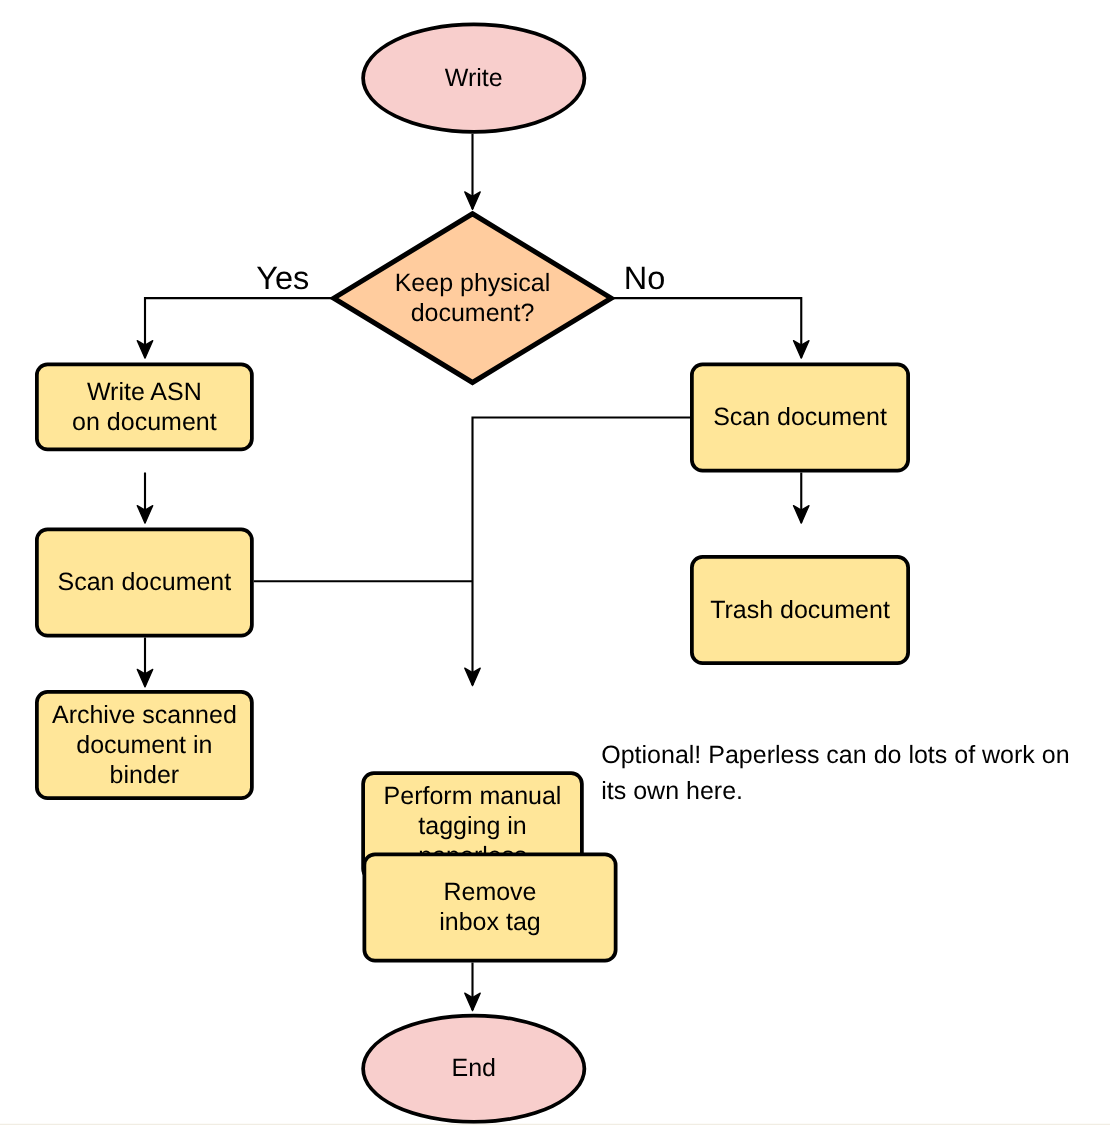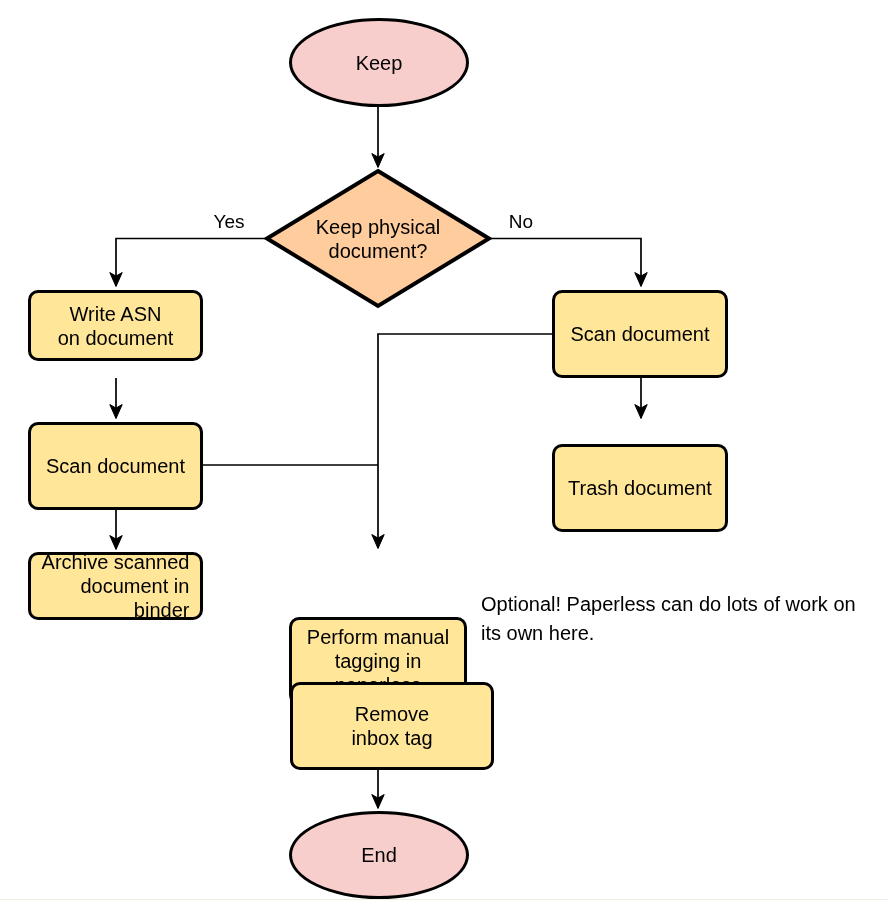--- a/index.html
+++ b/index.html
@@ -49,23 +49,23 @@
     background: var(--terminator-fill, #F8CECC);
     border: 3px solid var(--stroke, #000000);
     border-radius: 50%;
   }
   .node.decision-label {
     background: transparent;
     border: none;
   }
   .edge-label {
     position: absolute;
-    font-size: 19px;
+    font-size: 26px;
     line-height: 20px;
-    text-align: center;
+    text-align: left;
     color: var(--text, #000000);
   }
   .annotation {
     position: absolute;
     left: 481px;
     top: 590px;
     width: 407px;
     font-size: 20px;
     line-height: 29px;
     white-space: pre-line;
@@ -100,38 +100,38 @@
     <path class="edge" d="M 641 378 V 418" marker-end="url(#arrow)"></path>
     <path class="edge" d="M 203 465 H 378"></path>
     <path class="edge" d="M 552 334 H 378 V 548" marker-end="url(#arrow)"></path>
     <path class="edge" d="M 378 640 V 679" marker-end="url(#arrow)"></path>
     <path class="edge" d="M 378 770 V 808" marker-end="url(#arrow)"></path>
 
     <polygon points="378,171 489,238.5 378,306 267,238.5" style="fill:var(--decision-fill,#FFCC9E);stroke:var(--stroke,#000);stroke-width:4;stroke-linejoin:miter"></polygon>
   </svg>
 
   <div class="node terminator" style="left:289px;top:18px;width:180px;height:89px;">
-    <span>Keep</span>
+    <span>Write</span>
   </div>
 
   <div class="node decision-label" style="left:267px;top:171px;width:222px;height:135px;">
     <span>Keep physical
 document?</span>
   </div>
 
   <div class="node process" style="left:28px;top:290px;width:175px;height:71px;">
     <span>Write ASN
 on document</span>
   </div>
 
   <div class="node process" style="left:28px;top:422px;width:175px;height:88px;">
     <span>Scan document</span>
   </div>
 
-  <div class="node process" style="left:28px;top:552px;width:175px;height:68px;text-align:right;">
+  <div class="node process" style="left:28px;top:552px;width:175px;height:88px;">
     <span>Archive scanned
 document in
 binder</span>
   </div>
 
   <div class="node process" style="left:552px;top:290px;width:176px;height:88px;">
     <span>Scan document</span>
   </div>
 
   <div class="node process" style="left:552px;top:422px;width:176px;height:88px;margin-top:22px;">

